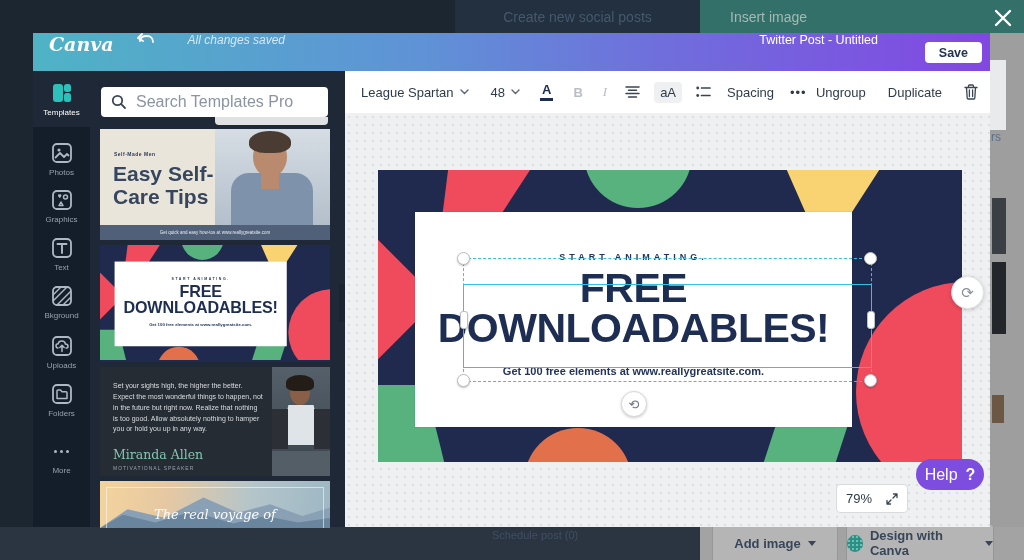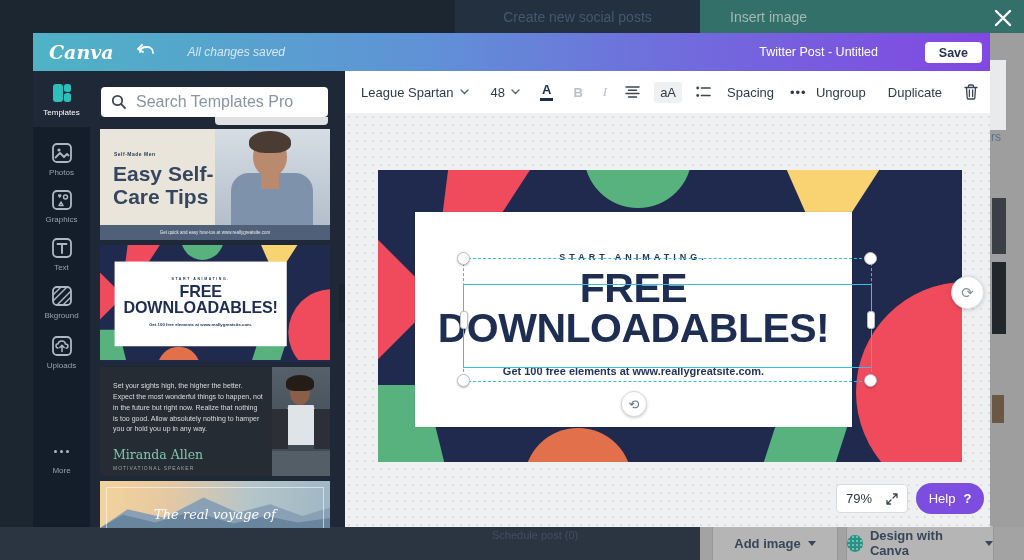--- a/index.html
+++ b/index.html
@@ -22,21 +22,21 @@
   .uf-btn{top:524px;height:36px;background:#b5b5b5;border:1px solid #979797;border-radius:3px;
     display:flex;align-items:center;justify-content:center;gap:7px;color:#38465a;font-weight:bold;font-size:13px;}
   .caret{width:0;height:0;border-left:4px solid transparent;border-right:4px solid transparent;border-top:5px solid #38465a;}
   .canva-dot{width:17px;height:17px;border-radius:50%;background:#2e8f85;
     background-image:radial-gradient(#69c2b8 1px,transparent 1.2px);background-size:4px 4px;}
 
   
   .modal{left:33px;top:33px;width:957px;height:494px;background:#eef0f2;}
   .cv-header{left:33px;top:33px;width:957px;height:38px;
     background:linear-gradient(90deg,#4fb3c5 0%,#5f93d6 40%,#6f6fdc 65%,#8247e2 100%);
-    display:flex;align-items:center;color:#fff;}
+    display:flex;align-items:flex-start;color:#fff;}
   .logo{font-family:"DejaVu Serif",serif;font-style:italic;font-weight:bold;font-size:19px;margin-left:16px;}
   .undo{margin-left:22px;font-size:17px;cursor:pointer;}
   .saved{margin-left:32px;font-style:italic;font-size:12px;color:rgba(255,255,255,.75);}
   .doc-title{position:absolute;right:112px;font-size:12.5px;color:#fff;}
   .save-btn{position:absolute;right:8px;top:9px;height:21px;padding:0 14px;background:#fff;border:none;
     border-radius:4px;color:#243353;font-weight:bold;font-size:12.5px;cursor:pointer;display:flex;align-items:center;}
 
   
   .ribbon{left:33px;top:71px;width:57px;height:456px;background:#141d2a;}
   .rb-item{width:57px;display:flex;flex-direction:column;align-items:center;cursor:pointer;}
@@ -114,22 +114,22 @@
   .h-pill{width:6px;height:16px;border-radius:3px;}
   .rotate-handle{position:absolute;left:243px;top:221px;width:24px;height:24px;border-radius:50%;background:#fff;
     border:1px solid #d5d8db;box-shadow:0 1px 3px rgba(0,0,0,.2);display:flex;align-items:center;justify-content:center;
     color:#6b7480;font-size:13px;cursor:pointer;}
   .flip-btn{left:951px;top:276px;width:31px;height:31px;border-radius:50%;background:#fff;border:1px solid #e2e2e2;
     box-shadow:0 1px 4px rgba(0,0,0,.18);display:flex;align-items:center;justify-content:center;color:#8a9096;
     font-size:15px;cursor:pointer;}
 
   .zoom-ctrl{left:836px;top:484px;width:72px;height:29px;background:#fff;border:1px solid #d8dbde;border-radius:4px;
     display:flex;align-items:center;justify-content:space-between;padding:0 9px;font-size:13px;color:#2f3b4a;cursor:pointer;box-sizing:border-box;}
-  .help-btn{left:916px;top:483px;width:68px;height:31px;background:#7c4dde;border:none;border-radius:16px;color:#fff;
-    font-size:13px;display:flex;align-items:center;justify-content:center;gap:8px;cursor:pointer;}
+  .help-btn{left:916px;top:459px;width:68px;height:31px;background:#7c4dde;border:none;border-radius:16px;color:#fff;
+    font-size:16px;display:flex;align-items:center;justify-content:center;gap:8px;cursor:pointer;}
 
   svg{display:block;}
 </style>
 </head>
 <body>
 
 <div id="stage">
 
   <div class="abs top-tab1">Create new social posts</div>
   <div class="abs top-teal"></div>
@@ -248,20 +248,29 @@
     <span class="rb-ic">
       <svg width="22" height="22" viewBox="0 0 22 22">
           <rect x="2" y="2" width="18" height="18" rx="4" fill="none" stroke="#aeb8c4" stroke-width="1.8"></rect>
           <path d="M7 13 C5.5 13 5 11.8 5 10.8 C5 9.5 6 8.7 7.2 8.7 C7.5 7 9 6 10.8 6 C12.8 6 14.2 7.3 14.4 9 C15.8 9 17 10 17 11.4 C17 12.4 16.3 13 15 13" fill="none" stroke="#aeb8c4" stroke-width="1.5" stroke-linecap="round"></path>
           <path d="M11 16.5 L11 10.5 M8.8 12.5 L11 10.2 L13.2 12.5" fill="none" stroke="#aeb8c4" stroke-width="1.5" stroke-linecap="round" stroke-linejoin="round"></path>
         </svg>
     </span>
     <span class="rb-label">Uploads</span>
   </div>
 
+  <div class="abs rb-item" style="left:33px;top:377px;padding:6px 0;">
+    <span class="rb-ic">
+      <svg width="22" height="22" viewBox="0 0 22 22">
+          <rect x="2" y="2" width="18" height="18" rx="4" fill="none" stroke="#aeb8c4" stroke-width="1.8"></rect>
+          <path d="M6 15.5 L6 8 C6 7.4 6.4 7 7 7 L9.5 7 L11 8.7 L15 8.7 C15.6 8.7 16 9.1 16 9.7 L16 15.5 Z" fill="none" stroke="#aeb8c4" stroke-width="1.5" stroke-linejoin="round"></path>
+        </svg>
+    </span>
+    <span class="rb-label">Folders</span>
+  </div>
 
   <div class="abs rb-item" style="left:33px;top:434px;padding:6px 0;">
     <span class="rb-ic" style="display:flex;align-items:center;justify-content:center;gap:3px;">
       <span style="width:3px;height:3px;border-radius:50%;background:#aeb8c4;"></span>
       <span style="width:3px;height:3px;border-radius:50%;background:#aeb8c4;"></span>
       <span style="width:3px;height:3px;border-radius:50%;background:#aeb8c4;"></span>
     </span>
     <span class="rb-label">More</span>
   </div>
 

